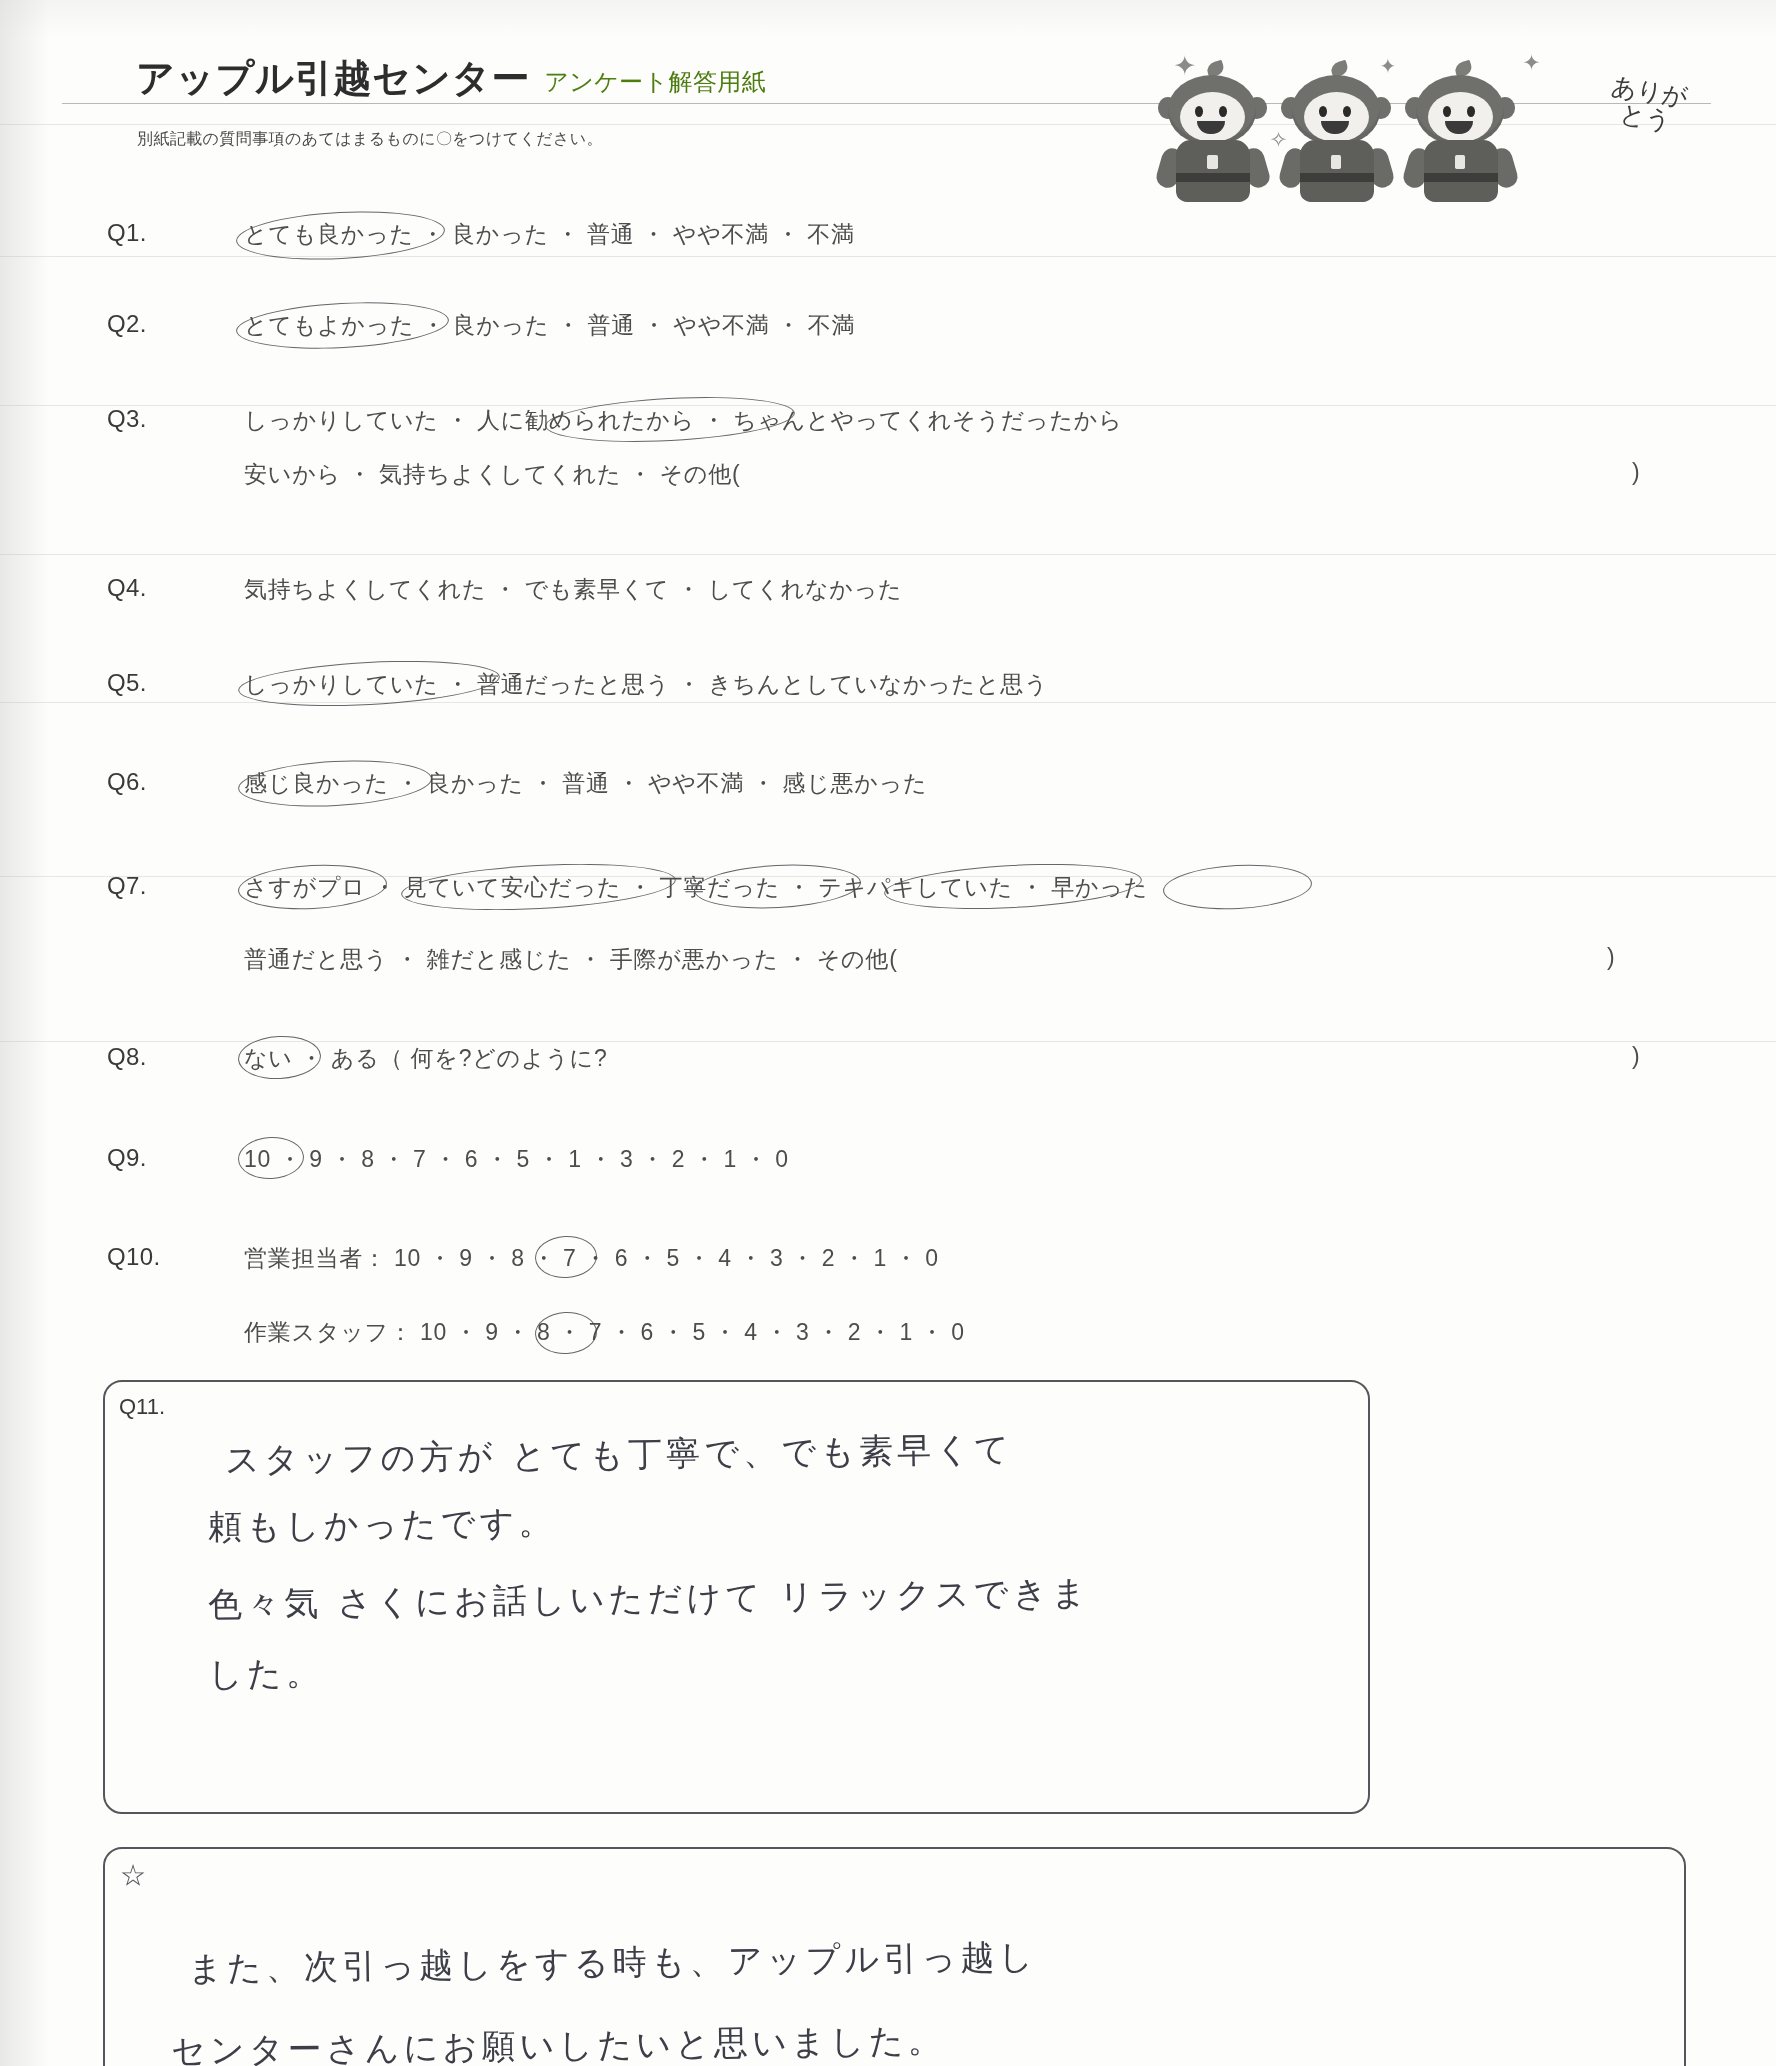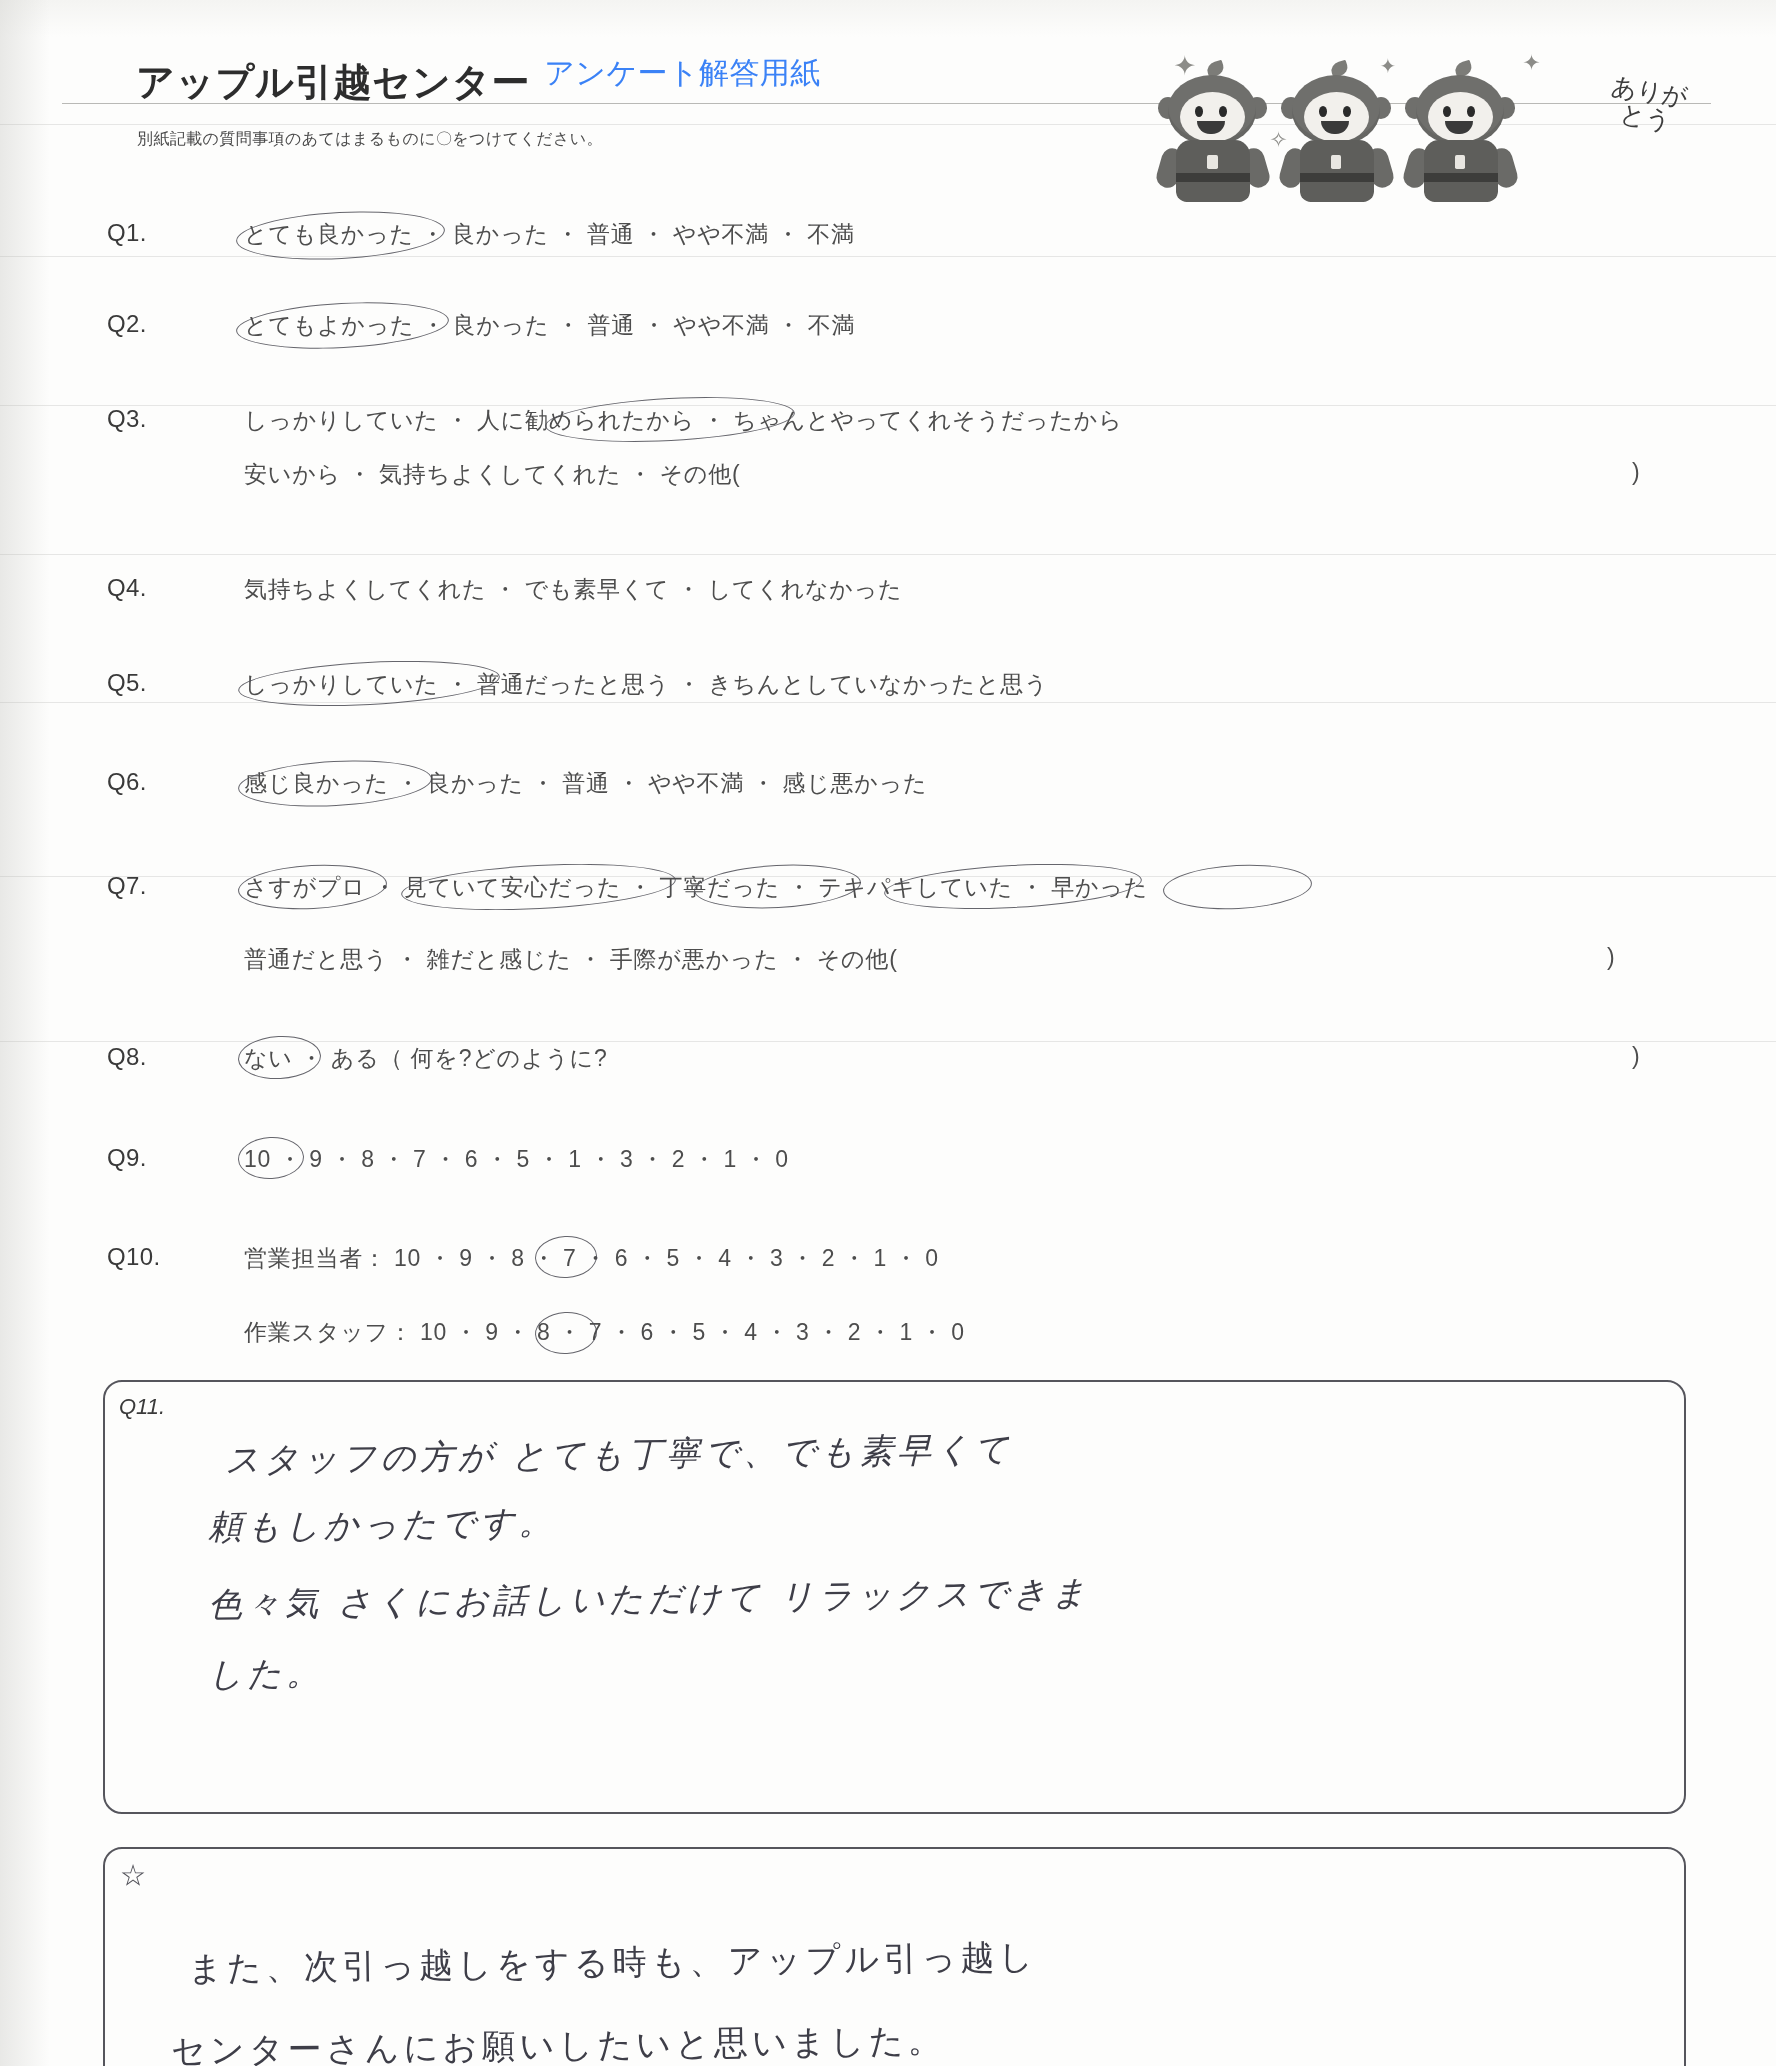--- a/index.html
+++ b/index.html
@@ -55,24 +55,24 @@
     justify-content: center;
   }
   .brand {
     font-size: 38px;
     font-weight: bold;
     letter-spacing: 0.8px;
     color: #2d2d2d;
     font-family: "Liberation Sans", sans-serif;
   }
   .brand-sub {
-    font-size: 30px;
-    color: #3b82f6;
+    font-size: 24px;
+    color: #4d7c0f;
     letter-spacing: 0.4px;
-    padding-bottom: 14px;
+    padding-bottom: 6px;
   }
   .header-rule {
     position: absolute;
     left: 0;
     top: 62px;
     width: 1649px;
     height: 1.2px;
     background: #b9b9b6;
   }
   .instruction {
@@ -404,21 +404,21 @@
     </div>
 
     <div class="q" style="top:1202px">
       <div class="q-label">Q10.</div>
       <div class="q-opts">営業担当者： 10 ・ 9 ・ 8 ・ 7 ・ 6 ・ 5 ・ 4 ・ 3 ・ 2 ・ 1 ・ 0</div>
       <div class="q-opts line2" style="top:74px">作業スタッフ： 10 ・ 9 ・ 8 ・ 7 ・ 6 ・ 5 ・ 4 ・ 3 ・ 2 ・ 1 ・ 0</div>
       <div class="circle-ink" style="left:473px; top:-6.6px; width:60px; height:40px;"></div>
       <div class="circle-ink" style="left:473px; top:69px; width:60px; height:40px;"></div>
     </div>
 
-    <div class="textbox" style="left:41px; top:1339px; width:1583px; height:434px;font-style:italic;">
+    <div class="textbox" style="left:41px; top:1339px; width:1267px; height:434px;">
       <div class="tb-label">Q11.</div>
       <div class="hand big" style="left:120px; top:50px;">スタッフの方が とても丁寧で、でも素早くて</div>
       <div class="hand big" style="left:103px; top:120px;">頼もしかったです。</div>
       <div class="hand big" style="left:103px; top:194px;">色々気 さくにお話しいただけて リラックスできま</div>
       <div class="hand big" style="left:103px; top:269px;">した。</div>
     </div>
 
     <div class="textbox" style="left:41px; top:1806px; width:1583px; height:401px;">
       <div class="star">☆</div>
       <div class="hand big" style="left:83px; top:91px;">また、次引っ越しをする時も、アップル引っ越し</div>

